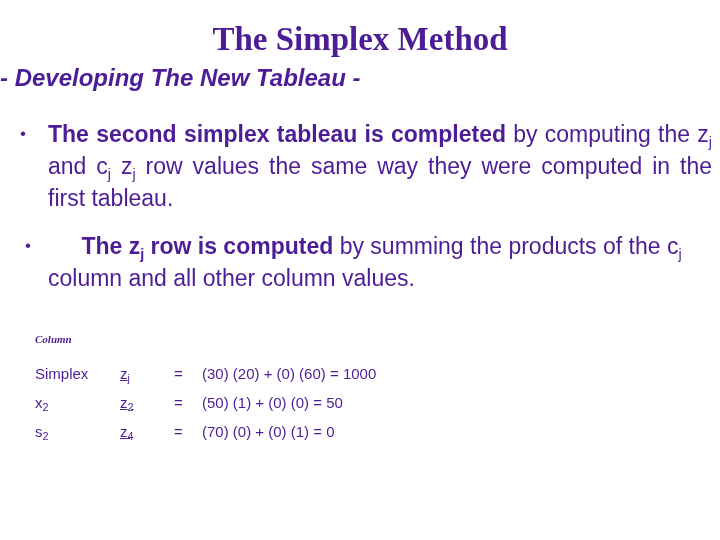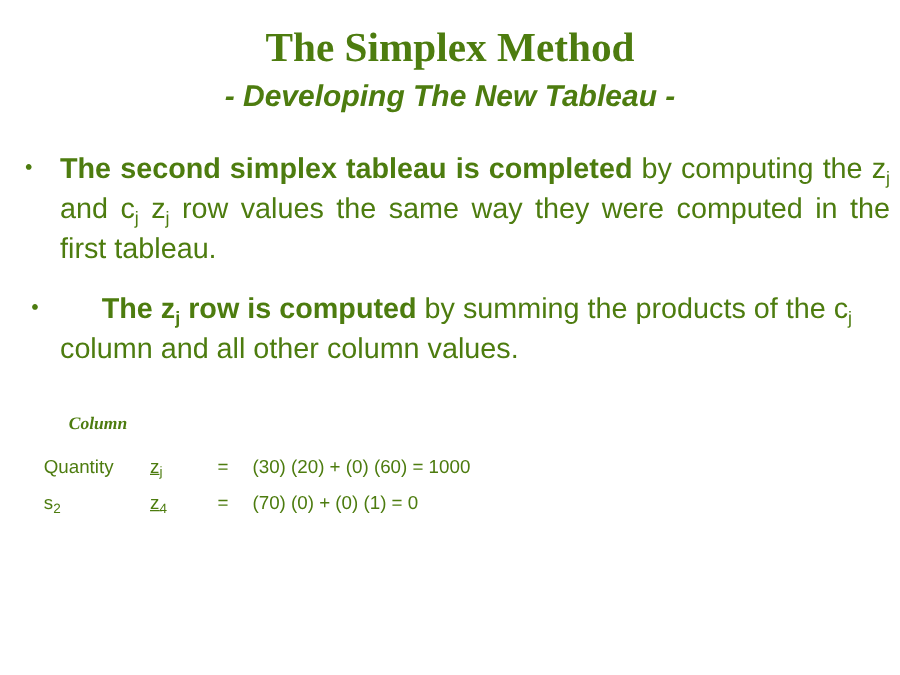--- a/index.html
+++ b/index.html
@@ -6,21 +6,21 @@
     margin: 0;
     padding: 0;
     background: #ffffff;
   }
   #slide {
     position: relative;
     width: 720px;
     height: 504px;
     background: #ffffff;
     overflow: hidden;
-    color: #4d7c0f;
+    color: #4c1d95;
     font-family: "Liberation Sans", sans-serif;
     border-radius: 12px;
   }
 
   
   .title {
     position: absolute;
     top: 20px;
     left: 0;
     width: 720px;
@@ -29,21 +29,21 @@
     font-weight: bold;
     font-size: 33px;
     line-height: 38px;
     letter-spacing: 0px;
   }
   .subtitle {
     position: absolute;
     top: 64px;
     left: 0;
     width: 720px;
-    text-align: center;
+    text-align: left;
     font-family: "Liberation Sans Narrow", "Liberation Sans", sans-serif;
     font-weight: bold;
     font-style: italic;
     font-size: 24px;
     line-height: 28px;
   }
 
   
   .bullets {
     position: absolute;
@@ -102,24 +102,23 @@
   .calc {
     position: absolute;
     top: 330px;
     left: 35px;
     font-size: 15px;
   }
   .calc-head {
     font-family: "Liberation Serif", "DejaVu Serif", serif;
     font-weight: bold;
     font-style: italic;
-    font-size: 14px;
+    font-size: 11px;
     line-height: 19px;
     margin-bottom: 10px;
-    margin-left: 20px;
   }
   table.calc-table {
     border-collapse: collapse;
     border-spacing: 0;
   }
   table.calc-table td {
     padding: 0;
     height: 29px;
     vertical-align: middle;
     font-size: 15px;
@@ -155,24 +154,30 @@
       <span class="btext"><b class="em">The z</b><b class="em"><sub>j</sub></b><b class="em"> row is computed</b><span> by summing the products of the c</span><sub>j</sub><span> column and all other column values.</span></span>
     </div>
 
   </div>
 
   <div class="calc">
     <div class="calc-head">Column</div>
     <table class="calc-table">
       <tbody>
         <tr>
-          <td class="col-name"><span>Quantity</span><sub></sub></td>
+          <td class="col-name"><span>Simplex</span><sub></sub></td>
           <td class="col-zname"><span>z</span><sub>j</sub></td>
           <td class="col-eq">=</td>
           <td class="col-expr">(30) (20) + (0) (60) = 1000</td>
+        </tr>
+        <tr>
+          <td class="col-name"><span>x</span><sub>2</sub></td>
+          <td class="col-zname"><span>z</span><sub>2</sub></td>
+          <td class="col-eq">=</td>
+          <td class="col-expr">(50) (1) + (0) (0) = 50</td>
         </tr>
         <tr>
           <td class="col-name"><span>s</span><sub>2</sub></td>
           <td class="col-zname"><span>z</span><sub>4</sub></td>
           <td class="col-eq">=</td>
           <td class="col-expr">(70) (0) + (0) (1) = 0</td>
         </tr>
       </tbody>
     </table>
   </div>

